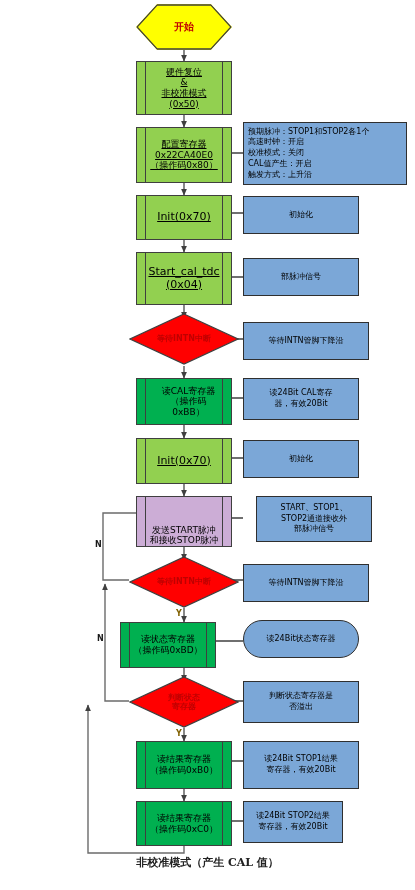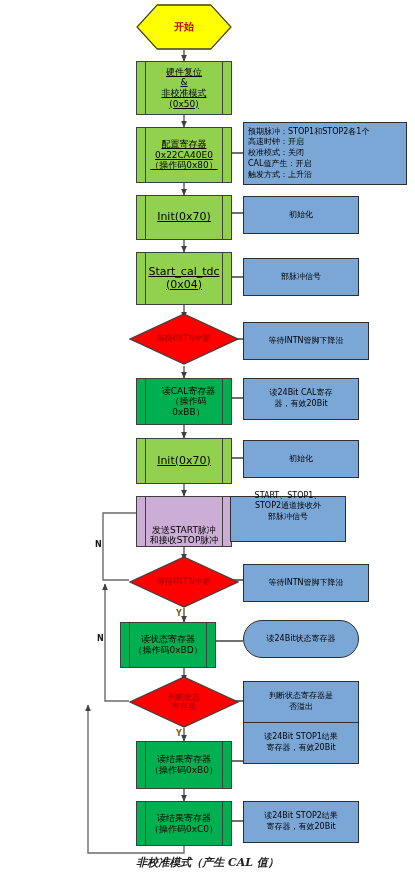--- a/index.html
+++ b/index.html
@@ -337,21 +337,21 @@
     <div>
       <div>读24Bit CAL寄存</div>
       <div>器，有效20Bit</div>
     </div>
   </div>
 
   <div class="node note ctr" style="left:243px; top:440px; width:116px; height:37px;">
     <div>初始化</div>
   </div>
 
-  <div class="node note ctr" style="left:230px; top:496px; width:116px; height:46px;align-items:flex-end;">
+  <div class="node note ctr" style="left:256px; top:496px; width:116px; height:46px;">
     <div>
       <div>START、STOP1、</div>
       <div>STOP2通道接收外</div>
       <div>部脉冲信号</div>
     </div>
   </div>
 
   <div class="node note ctr" style="left:243px; top:564px; width:126px; height:34px;">
     <div>等待INTN管脚下降沿</div>
   </div>
@@ -360,34 +360,34 @@
     <div>读24Bit状态寄存器</div>
   </div>
 
   <div class="node note ctr" style="left:243px; top:681px; width:116px; height:42px;">
     <div>
       <div>判断状态寄存器是</div>
       <div>否溢出</div>
     </div>
   </div>
 
-  <div class="node note ctr" style="left:243px; top:722px; width:116px; height:42px;">
+  <div class="node note ctr" style="left:243px; top:741px; width:116px; height:48px;">
     <div>
       <div>读24Bit STOP1结果</div>
       <div>寄存器，有效20Bit</div>
     </div>
   </div>
 
-  <div class="node note ctr" style="left:243px; top:801px; width:116px; height:42px;">
+  <div class="node note ctr" style="left:243px; top:801px; width:100px; height:42px;">
     <div>
       <div>读24Bit STOP2结果</div>
       <div>寄存器，有效20Bit</div>
     </div>
   </div>
 
   <div class="branch-label n" style="left:95px; top:540px;">N</div>
   <div class="branch-label y" style="left:176px; top:609px;">Y</div>
   <div class="branch-label n" style="left:97px; top:634px;">N</div>
   <div class="branch-label y" style="left:176px; top:729px;">Y</div>
 
-  <div class="caption" style="left:0; top:855px;font-style:italic;">非校准模式（产生 CAL 值）</div>
+  <div class="caption" style="left:0; top:855px;">非校准模式（产生 CAL 值）</div>
 
 </div>
 
 </body></html>

